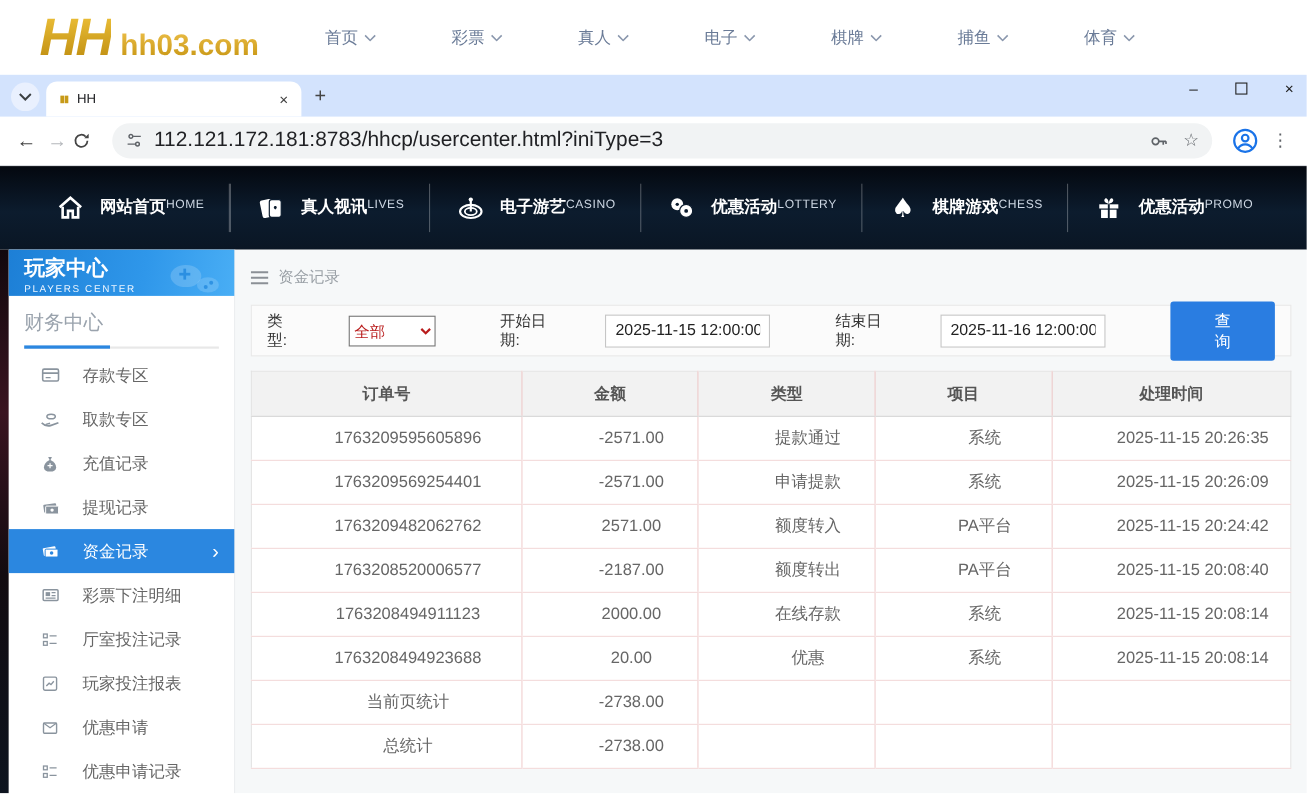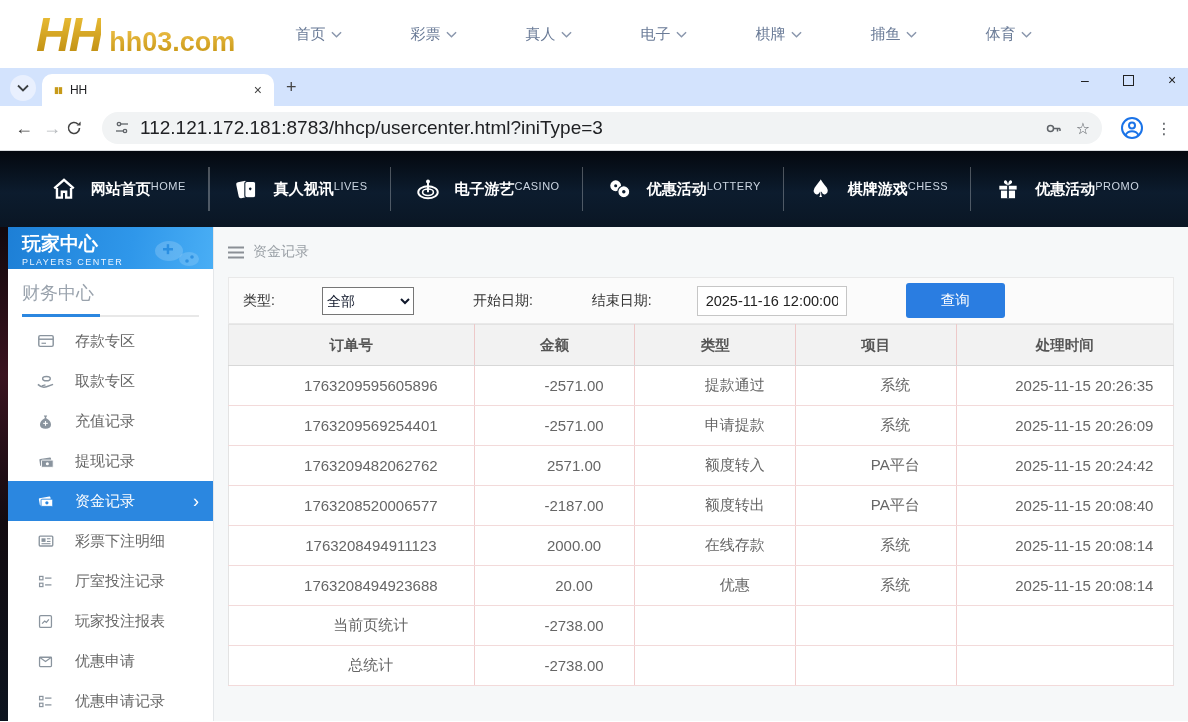--- a/index.html
+++ b/index.html
@@ -79,29 +79,29 @@
   .sb-item.active .ic { color:#fff; }
   .sb-item .arrow { margin-left:auto; margin-right:14px; color:#fff; font-size:18px; line-height:1; }
 
   .main { flex:1; background:#f6f8f9; padding:0 14px; overflow:hidden; }
   .breadcrumb { height:50px; display:flex; align-items:center; gap:9px; }
   .breadcrumb .txt { font-size:14px; color:#9aa0a6; }
 
   .filter-panel { background:#fbfbfb; border:1px solid #e9e9e9; height:47px;
     display:flex; align-items:center; padding:0 14px;gap:37px; }
   .f-label { font-size:14px; color:#333; }
-  .type-select { width:92px; height:28px; margin-left:10px; font-size:14px; color:#0f172a;
+  .type-select { width:92px; height:28px; margin-left:10px; font-size:14px; color:#b91c1c;
     border:1px solid #767676; background:#fff; font-family:inherit; }
   .date-input { width:150px; height:30px; border:1px solid #c6c6c6; font-size:14.5px; color:#222;
     padding:0 8px; margin-left:8px; font-family:inherit; background:#fff; }
   .gap-l { margin-left:22px; }
   .search-btn { margin-left:22px; background:#2a7de1; color:#fff; border:none; border-radius:3px;
     font-size:14.5px; padding:8px 35px; cursor:pointer; font-family:inherit; }
 
-  table.funds { width:100%; border-collapse:collapse; table-layout:fixed;
+  table.funds { width:100%; margin-top:13px; border-collapse:collapse; table-layout:fixed;
     background:#fff; border:1px solid #e3e3e3; }
   .funds th { height:41px; background:#f2f2f2; font-size:14.5px; font-weight:700; color:#555;
     border-bottom:1px solid #d8d8d8; border-left:1px solid #edc9c9; }
   .funds th:first-child { border-left:none; }
   .funds td { height:40px; text-align:center; font-size:15px; color:#666;
     border-left:1px solid #f1cfcf; border-bottom:1px solid #f3dada; background:#fff;padding-left:39px; }
   .funds td:first-child { border-left:none; }
 
   svg { display:block; }
 </style>
@@ -437,20 +437,21 @@
         </svg>
       <span class="txt">资金记录</span>
     </div>
 
     <div class="filter-panel">
       <span class="f-label">类型:</span>
       <select class="type-select">
         <option>全部</option>
       </select>
       <span class="f-label gap-l">开始日期:</span>
+      <input class="date-input" type="text" value="2025-11-15 12:00:00" style="">
       <span class="f-label gap-l">结束日期:</span>
       <input class="date-input" type="text" value="2025-11-16 12:00:00" style="">
       <button class="search-btn">查询</button>
     </div>
 
     <table class="funds">
       <colgroup>
           <col style="width:26%">
           <col style="width:17%">
           <col style="width:17%">

